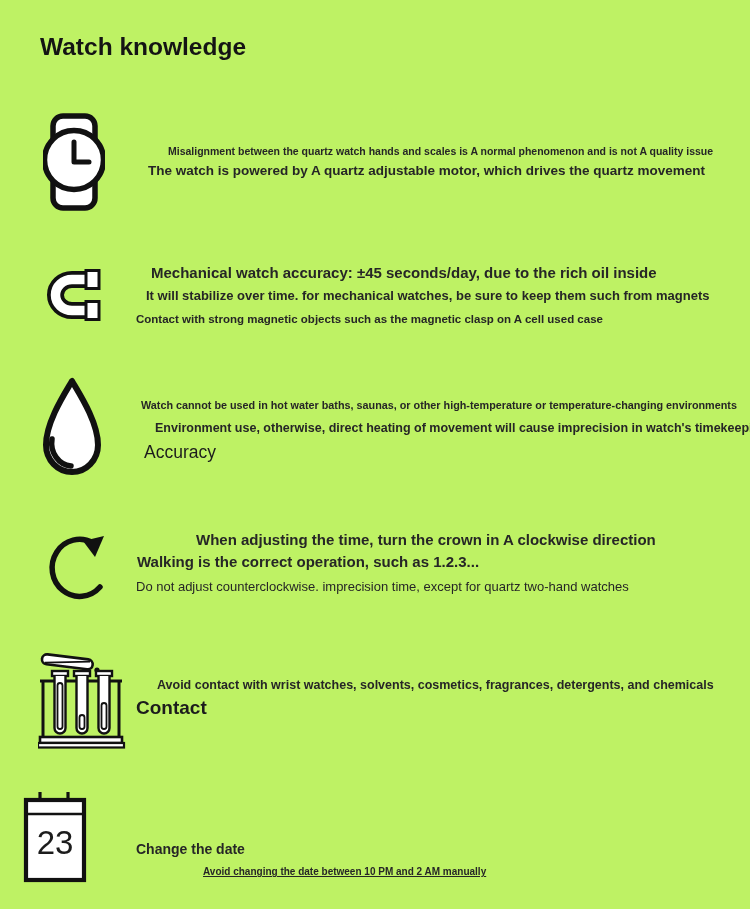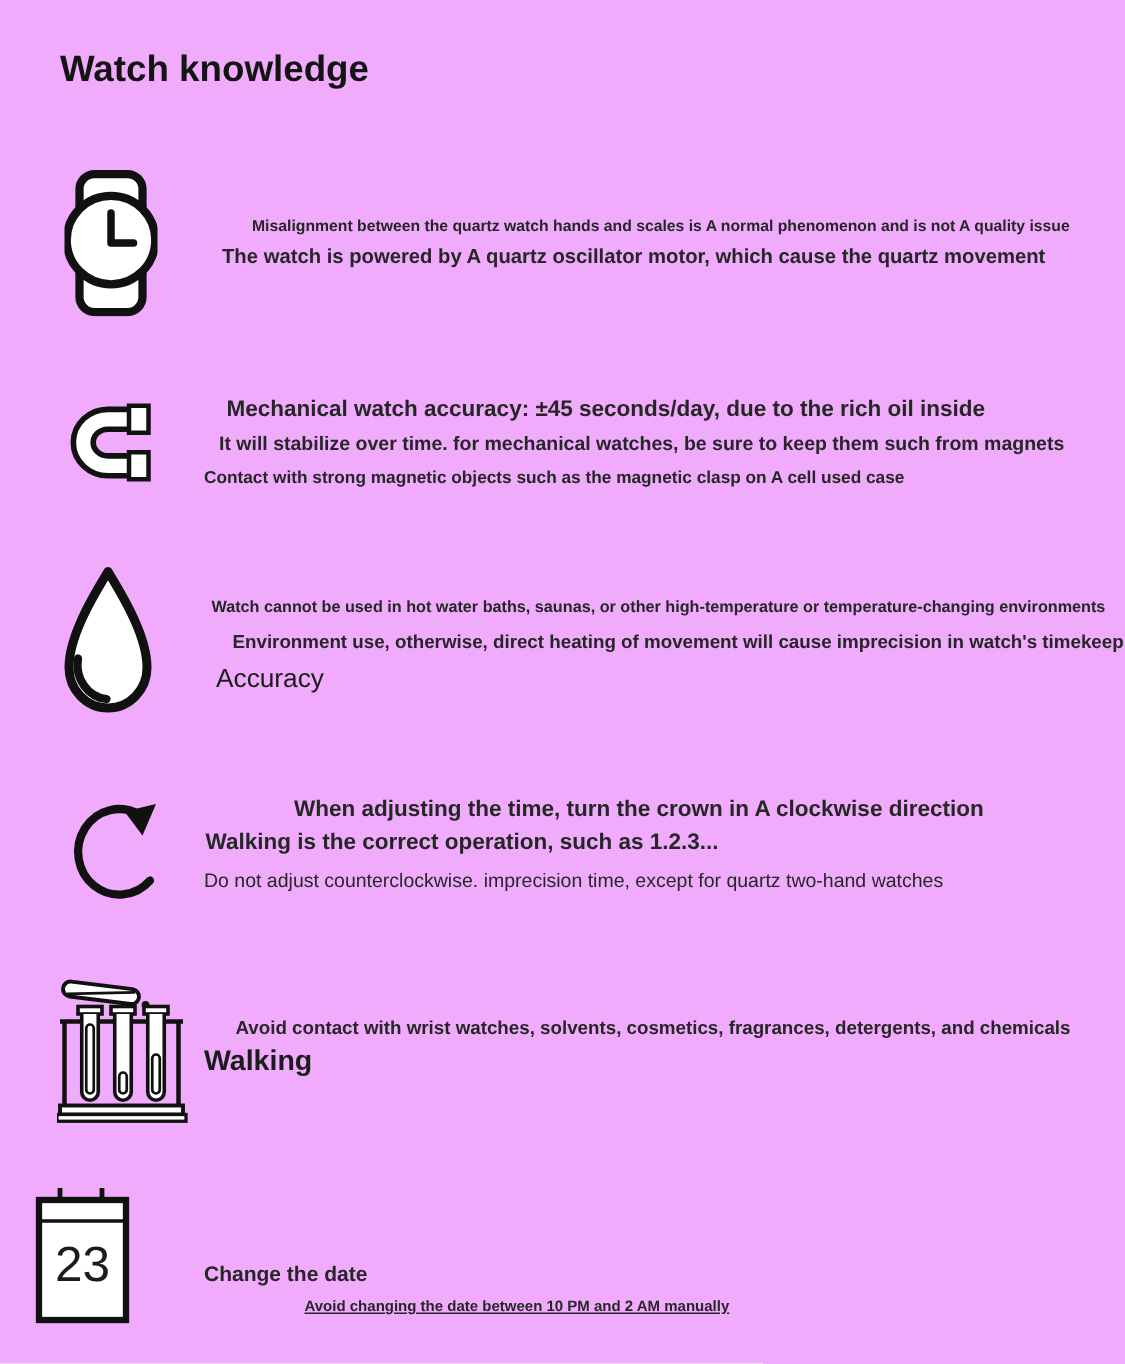--- a/index.html
+++ b/index.html
@@ -1,17 +1,17 @@
 <!DOCTYPE html>
 <html><head>
 <meta charset="utf-8">
 <style>
   html,body{margin:0;padding:0;background:#fff;}
   #canvas{
-    position:relative;width:750px;height:909px;background:#f0abfc;
+    position:relative;width:750px;height:909px;background:#bef264;
     font-family:"Liberation Sans",sans-serif;color:#232323;overflow:hidden;
   }
   .line{position:absolute;white-space:nowrap;color:#262626;line-height:1.25;}
   h1.title{
     position:absolute;left:40px;top:33px;margin:0;
     font-size:24.5px;font-weight:700;color:#141414;letter-spacing:0;
   }
   .icon-wrap{position:absolute;}
   .icon-wrap svg{display:block;}
   .cal-day{
@@ -28,21 +28,21 @@
 
   <section>
     <div class="icon-wrap" style="left:43px;top:113px;">
       <svg width="62" height="98" viewBox="0 0 62 98">
         <rect x="10" y="3" width="42" height="92" rx="10" fill="#fff" stroke="#111" stroke-width="5.5"></rect>
         <circle cx="31" cy="47" r="29.5" fill="#fff" stroke="#111" stroke-width="5.5"></circle>
         <path d="M31 29 V49 H46" fill="none" stroke="#111" stroke-width="5" stroke-linecap="round" stroke-linejoin="round"></path>
       </svg>
     </div>
     <div class="line" style="left:168px;top:145px;font-size:10.5px;font-weight:700;">Misalignment between the quartz watch hands and scales is A normal phenomenon and is not A quality issue</div>
-    <div class="line" style="left:148px;top:163px;font-size:13.5px;font-weight:700;">The watch is powered by A quartz oscillator motor, which cause the quartz movement</div>
+    <div class="line" style="left:148px;top:163px;font-size:13.5px;font-weight:700;">The watch is powered by A quartz adjustable motor, which drives the quartz movement</div>
   </section>
 
   <section>
     <div class="icon-wrap" style="left:45px;top:268px;">
       <svg width="58" height="56" viewBox="0 0 58 56">
         <path d="M46,11.5 H27 A16.5,15.5 0 0 0 27,42.5 H46" fill="none" stroke="#111" stroke-width="17"></path>
         <path d="M46,11.5 H27 A16.5,15.5 0 0 0 27,42.5 H46" fill="none" stroke="#fff" stroke-width="9.5"></path>
         <rect x="41" y="2.5" width="13" height="18" fill="#fff" stroke="#111" stroke-width="3"></rect>
         <rect x="41" y="33.5" width="13" height="18" fill="#fff" stroke="#111" stroke-width="3"></rect>
       </svg>
@@ -99,21 +99,21 @@
         <rect x="36" y="24" width="16" height="5" fill="#fff" stroke="#111" stroke-width="2.4"></rect>
         <path d="M38.5,29 L38.5,81 A5.5,5.5 0 0 0 49.5,81 L49.5,29" fill="#fff" stroke="#111" stroke-width="2.4"></path>
         <rect x="41.5" y="68" width="5" height="14" rx="2.5" fill="none" stroke="#111" stroke-width="1.8"></rect>
 
         <rect x="58" y="24" width="16" height="5" fill="#fff" stroke="#111" stroke-width="2.4"></rect>
         <path d="M60.5,29 L60.5,81 A5.5,5.5 0 0 0 71.5,81 L71.5,29" fill="#fff" stroke="#111" stroke-width="2.4"></path>
         <rect x="63.5" y="56" width="5" height="26" rx="2.5" fill="none" stroke="#111" stroke-width="1.8"></rect>
       </svg>
     </div>
     <div class="line" style="left:157px;top:678px;font-size:12.5px;font-weight:700;">Avoid contact with wrist watches, solvents, cosmetics, fragrances, detergents, and chemicals</div>
-    <div class="line" style="left:136px;top:696px;font-size:19px;font-weight:700;color:#1c1c1c;">Walking</div>
+    <div class="line" style="left:136px;top:696px;font-size:19px;font-weight:700;color:#1c1c1c;">Contact</div>
   </section>
 
   <section>
     <div class="icon-wrap" style="left:23px;top:790px;width:64px;height:94px;">
       <svg width="64" height="94" viewBox="0 0 64 94">
         <line x1="17" y1="2" x2="17" y2="18" stroke="#111" stroke-width="3.2"></line>
         <line x1="45" y1="2" x2="45" y2="18" stroke="#111" stroke-width="3.2"></line>
         <rect x="3" y="10" width="58" height="80" fill="#fff" stroke="#111" stroke-width="4.2"></rect>
         <line x1="3" y1="24" x2="61" y2="24" stroke="#111" stroke-width="2.4"></line>
       </svg>

